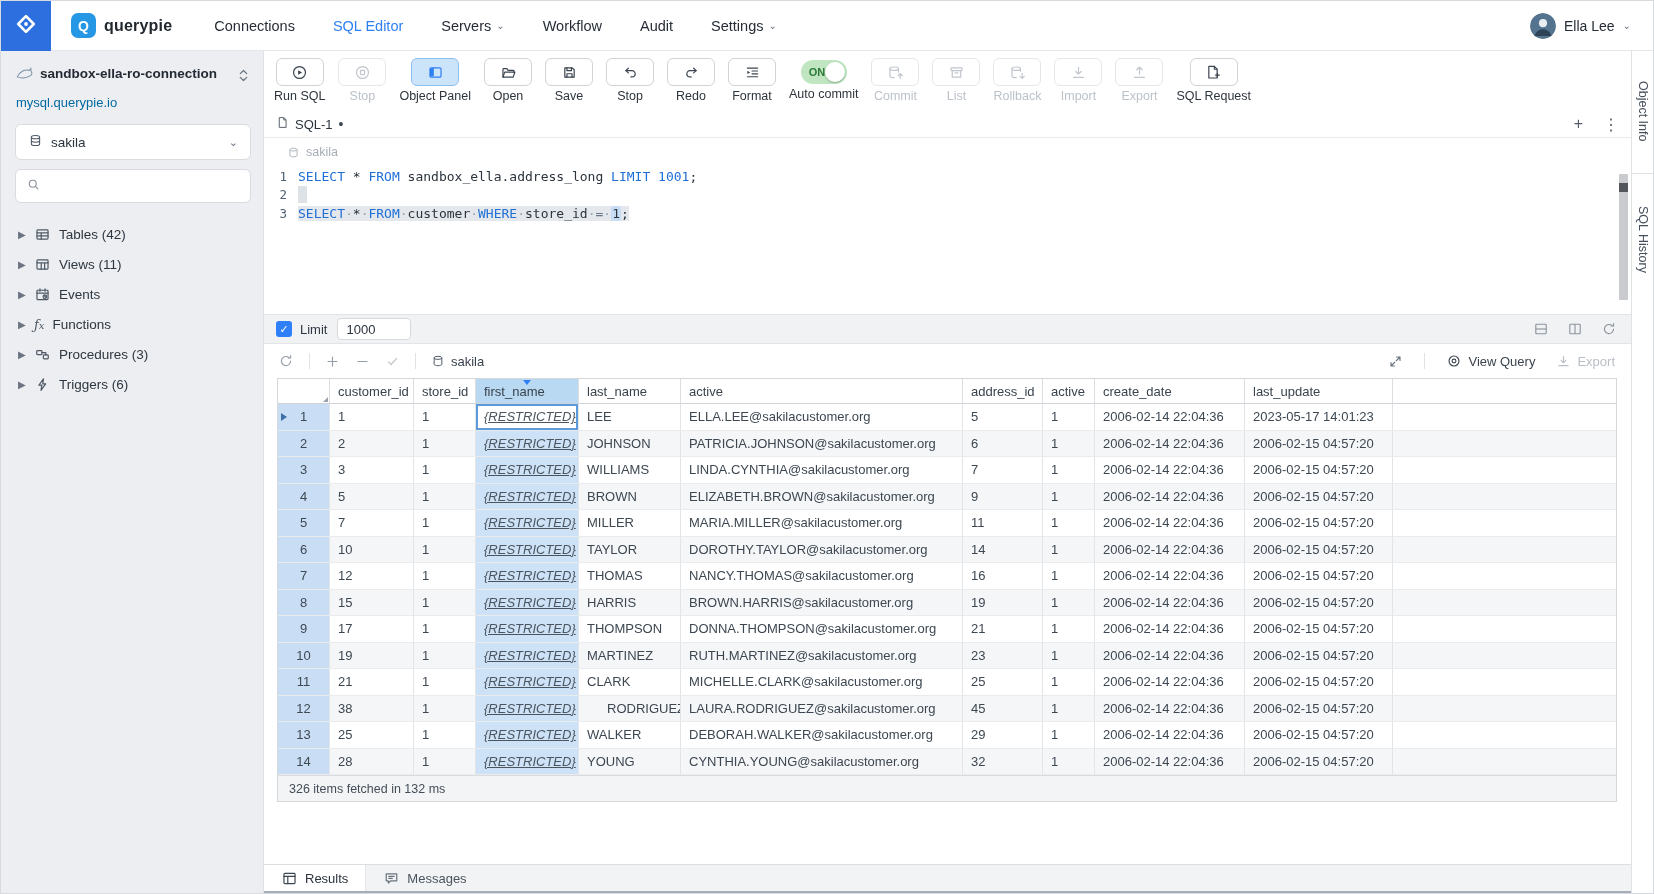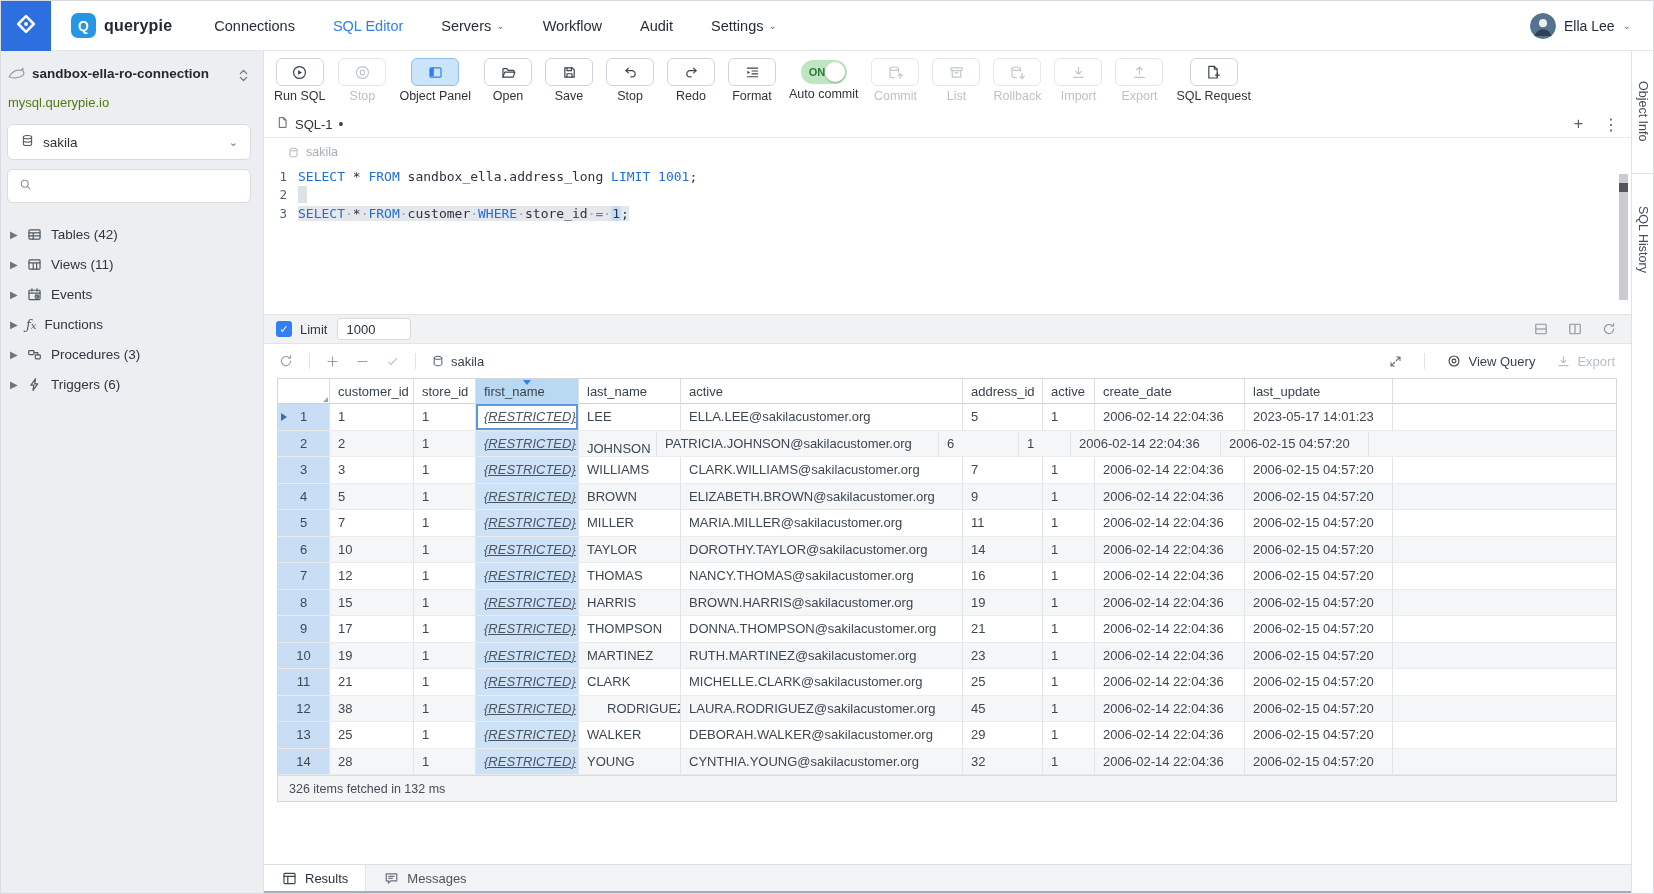--- a/index.html
+++ b/index.html
@@ -18,25 +18,25 @@
   .nav-item.active { color:#2e7ff2; }
   .nav-item .chev { font-size:10px; color:#6a7480; }
   .nav-user { margin-left:auto; margin-right:22px; display:flex; align-items:center; gap:8px; font-size:14px; color:#262d36; cursor:pointer; }
   .nav-user .chev { font-size:10px; color:#6a7480; }
   .avatar { width:26px; height:26px; border-radius:50%; overflow:hidden; display:block; }
 
   
   .body { flex:1; display:flex; min-height:0; }
 
   
-  .sidebar { width:263px; flex:0 0 auto; background:#eceef1; border-right:1px solid #dfe2e5; padding:12px 12px 0 6px; }
+  .sidebar { width:263px; flex:0 0 auto; background:#eceef1; border-right:1px solid #dfe2e5; padding:12px 12px 0 14px; }
   .conn-row { display:flex; align-items:flex-start; gap:7px; padding-top:2px; }
   .conn-name { font-size:13.5px; font-weight:bold; color:#232a33; line-height:17px; }
   .conn-sort { margin-left:auto; margin-right:2px; cursor:pointer; padding-top:3px; }
-  .conn-host { font-size:13px; color:#4d7c0f; margin:8px 0 14px 1px; }
+  .conn-host { font-size:13px; color:#0369a1; margin:8px 0 14px 1px; }
   .schema-select { height:36px; background:#fff; border:1px solid #d9dcdf; border-radius:6px; display:flex; align-items:center; gap:8px; padding:0 12px; cursor:pointer; }
   .schema-select .lbl { font-size:13.5px; color:#2b333d; }
   .schema-select .chev { margin-left:auto; font-size:11px; color:#6a7480; }
   .search-box { height:34px; background:#fff; border:1px solid #d9dcdf; border-radius:6px; display:flex; align-items:center; padding:0 10px; margin-top:9px; }
   .search-box input { border:none; outline:none; flex:1; font-size:13px; margin-left:8px; font-family:inherit; background:transparent; }
   .tree { list-style:none; margin-top:16px; }
   .tree-item { height:30px; display:flex; align-items:center; gap:8px; padding-left:3px; font-size:13.5px; color:#2e3640; cursor:pointer; }
   .tree-item .caret { color:#6b7480; font-size:10px; width:8px; }
   .tree-item .ticon { color:#4d5864; display:flex; }
 
@@ -606,21 +606,21 @@
               </div>
               <div class="gcell" style="width: 84px;">
                 <span>2</span>
               </div>
               <div class="gcell" style="width: 62px;">
                 <span>1</span>
               </div>
               <div class="gcell fname" style="width: 103px;">
                 <span class="restricted">{RESTRICTED}</span>
               </div>
-              <div class="gcell" style="width: 78px; align-items: flex-end;">
+              <div class="gcell" style="width: 102px;">
                 <span>JOHNSON</span>
               </div>
               <div class="gcell" style="width: 282px;">
                 <span>PATRICIA.JOHNSON@sakilacustomer.org</span>
               </div>
               <div class="gcell" style="width: 80px;">
                 <span>6</span>
               </div>
               <div class="gcell" style="width: 52px;">
                 <span>1</span>
@@ -643,21 +643,21 @@
               <div class="gcell" style="width: 62px;">
                 <span>1</span>
               </div>
               <div class="gcell fname" style="width: 103px;">
                 <span class="restricted">{RESTRICTED}</span>
               </div>
               <div class="gcell" style="width: 102px;">
                 <span>WILLIAMS</span>
               </div>
               <div class="gcell" style="width: 282px;">
-                <span>CLARK.WILLIAMS@sakilacustomer.org</span>
+                <span>LINDA.CYNTHIA@sakilacustomer.org</span>
               </div>
               <div class="gcell" style="width: 80px;">
                 <span>7</span>
               </div>
               <div class="gcell" style="width: 52px;">
                 <span>1</span>
               </div>
               <div class="gcell" style="width: 150px;">
                 <span>2006-02-14 22:04:36</span>
               </div>

